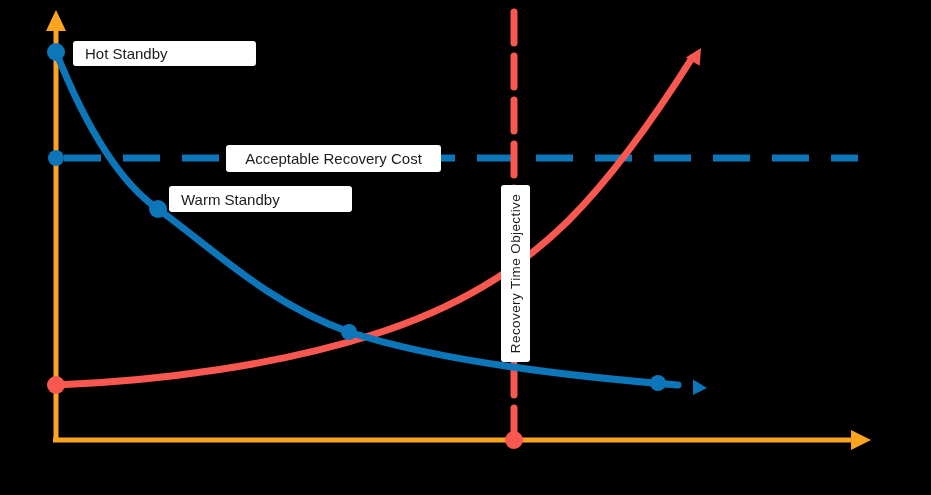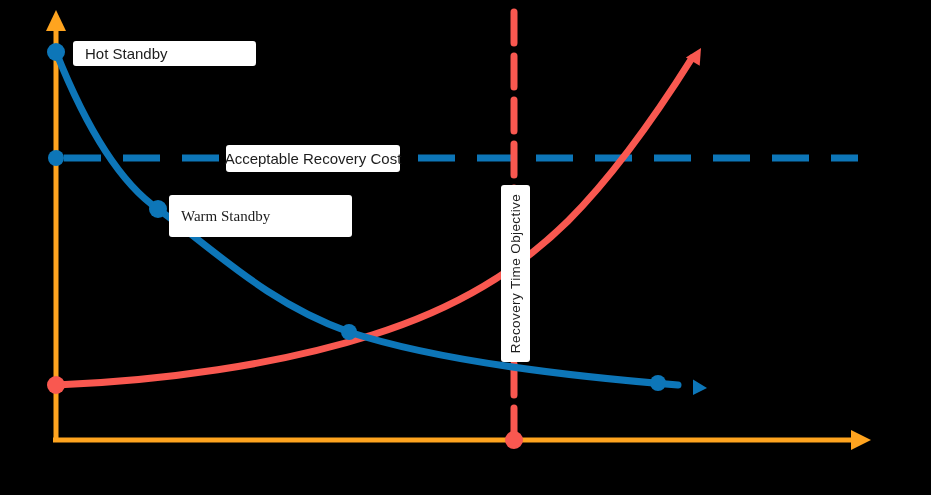--- a/index.html
+++ b/index.html
@@ -60,22 +60,22 @@
     <circle cx="46" cy="158" r="8" fill="var(--series_blue)"></circle>
     <circle cx="148" cy="209" r="9" fill="var(--series_blue)"></circle>
     <circle cx="339" cy="332" r="8" fill="var(--series_blue)"></circle>
     <circle cx="648" cy="383" r="8" fill="var(--series_blue)"></circle>
     <circle cx="46" cy="385" r="9" fill="var(--series_red)"></circle>
     <circle cx="504" cy="440" r="9" fill="var(--series_red)"></circle>
   </svg>
 
   <div class="chart-label padded" style="left:63px;top:41px;width:183px;height:25px;">Hot Standby</div>
 
-  <div class="chart-label centered" style="left:216px;top:145px;width:174px;height:27px;">Acceptable Recovery Cost</div>
+  <div class="chart-label centered" style="left:216px;top:145px;width:215px;height:27px;">Acceptable Recovery Cost</div>
 
-  <div class="chart-label padded" style="left:159px;top:195px;width:183px;height:42px;font-family:Liberation Serif, serif;">Warm Standby</div>
+  <div class="chart-label padded" style="left:159px;top:186px;width:183px;height:26px;">Warm Standby</div>
 
 
   <div class="chart-label vertical" style="left:491px;top:185px;width:29px;height:177px;">
     <span>Recovery Time Objective</span>
   </div>
 
 </div>
 
 </body></html>

